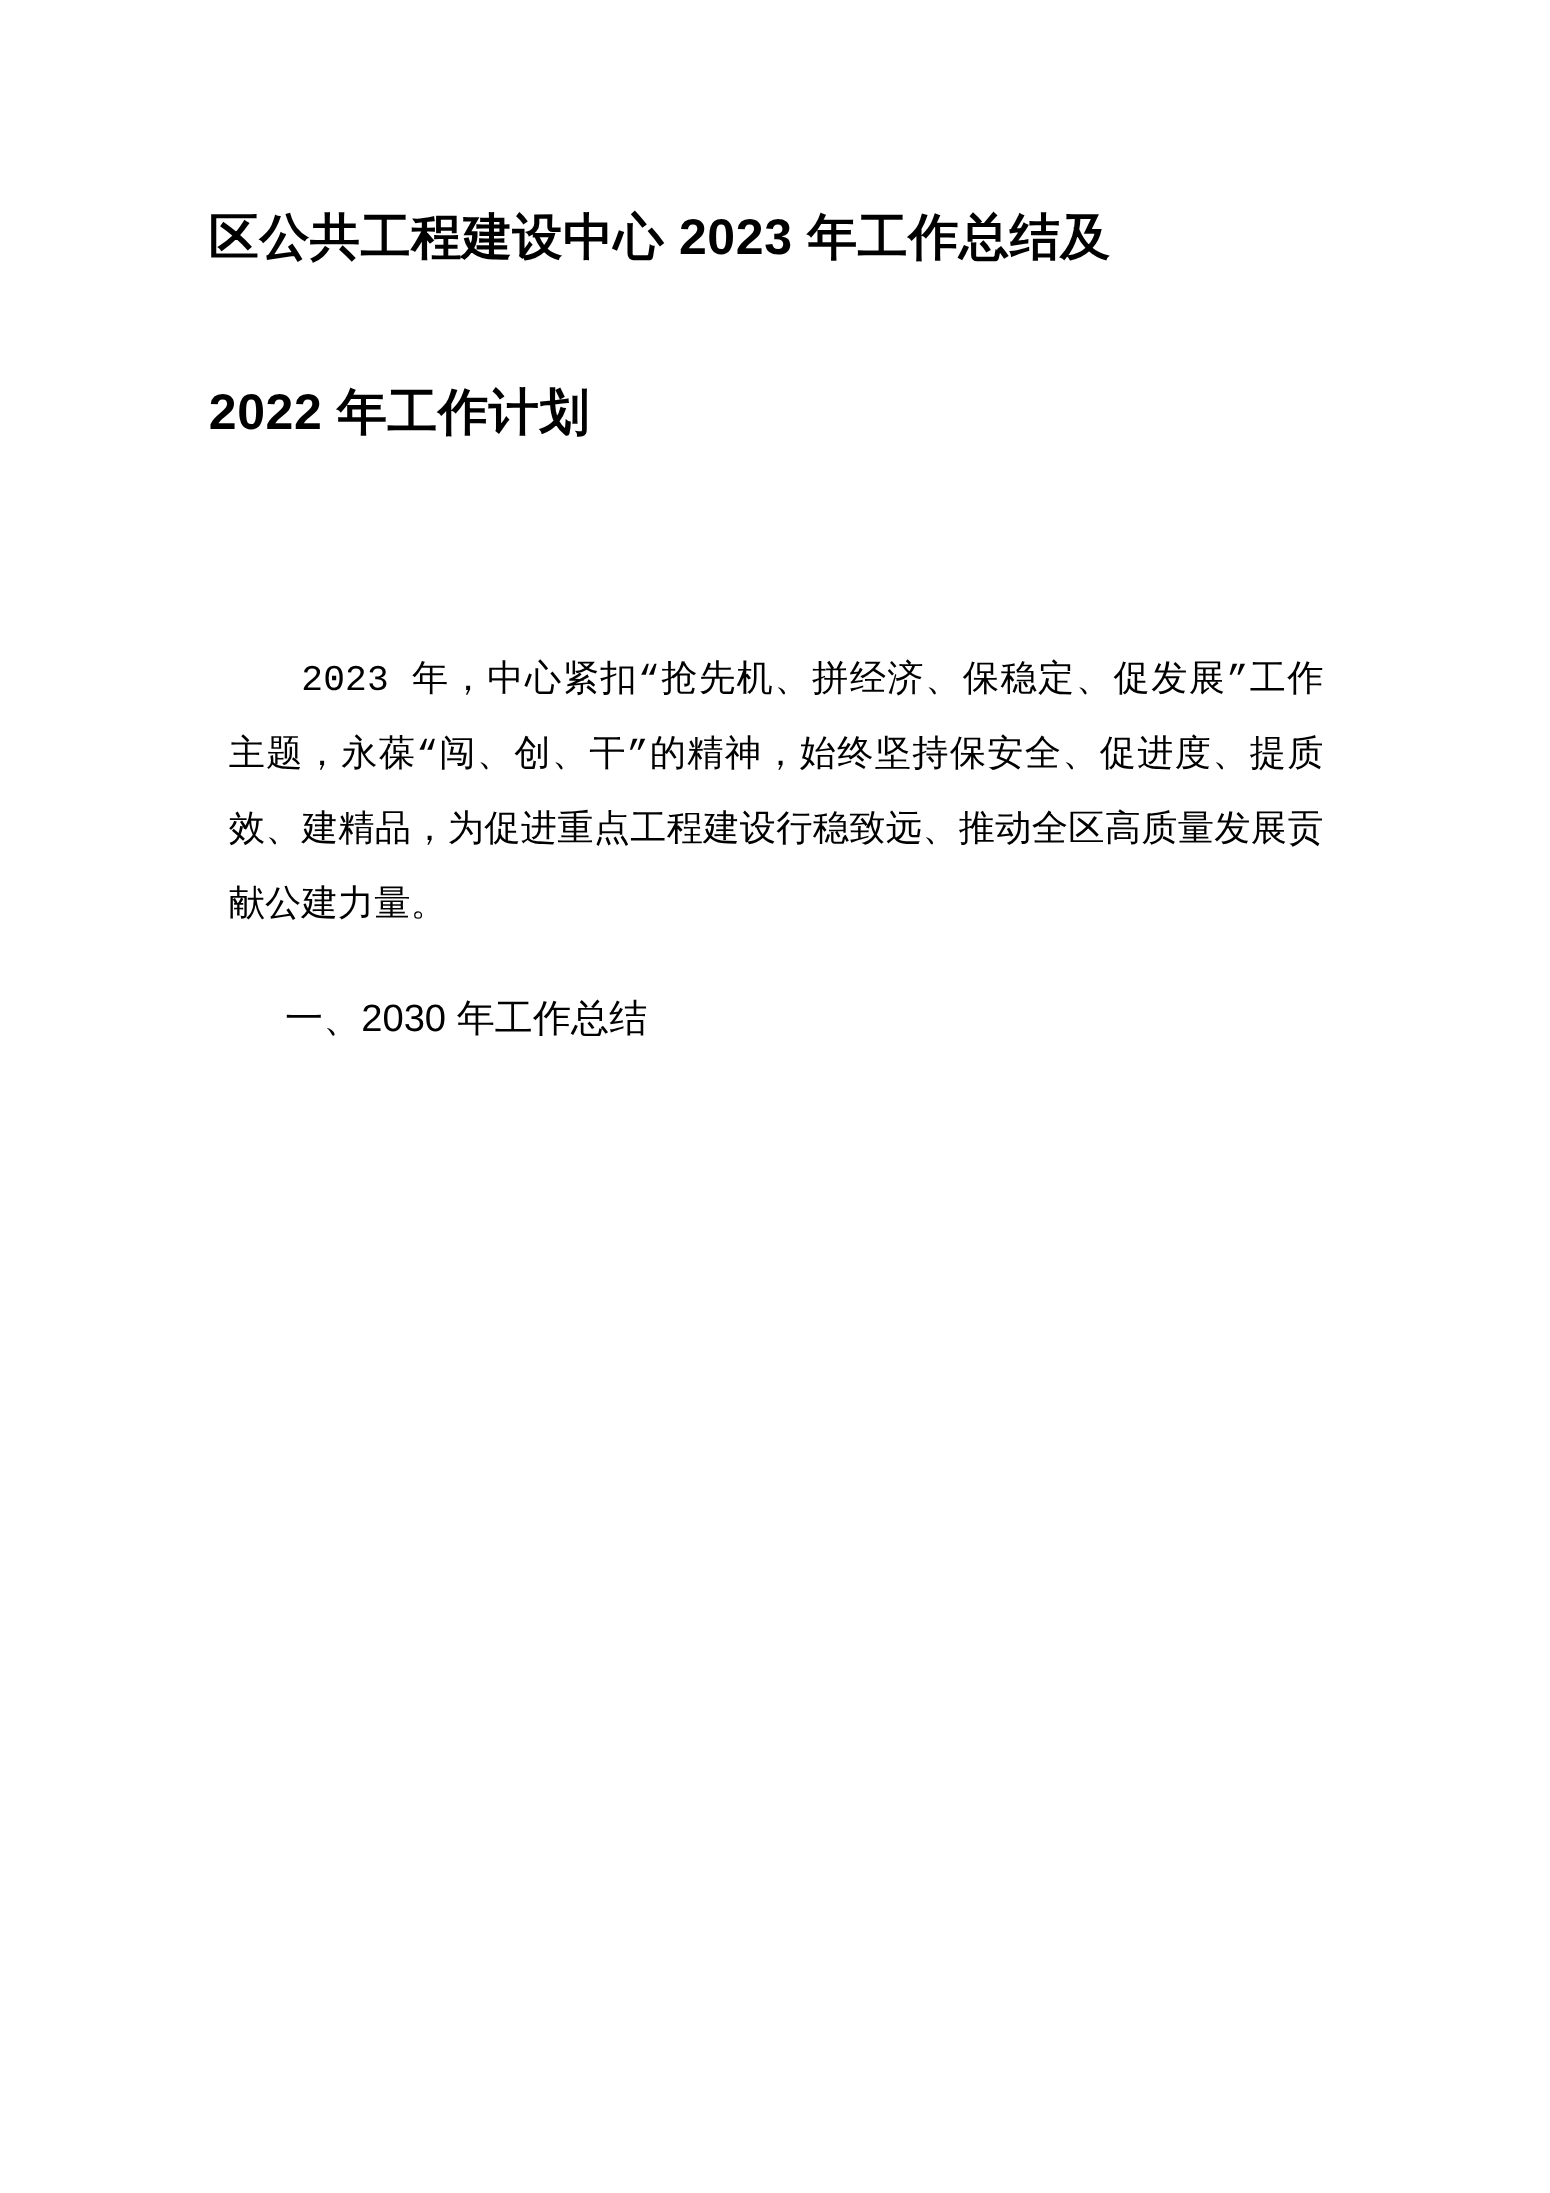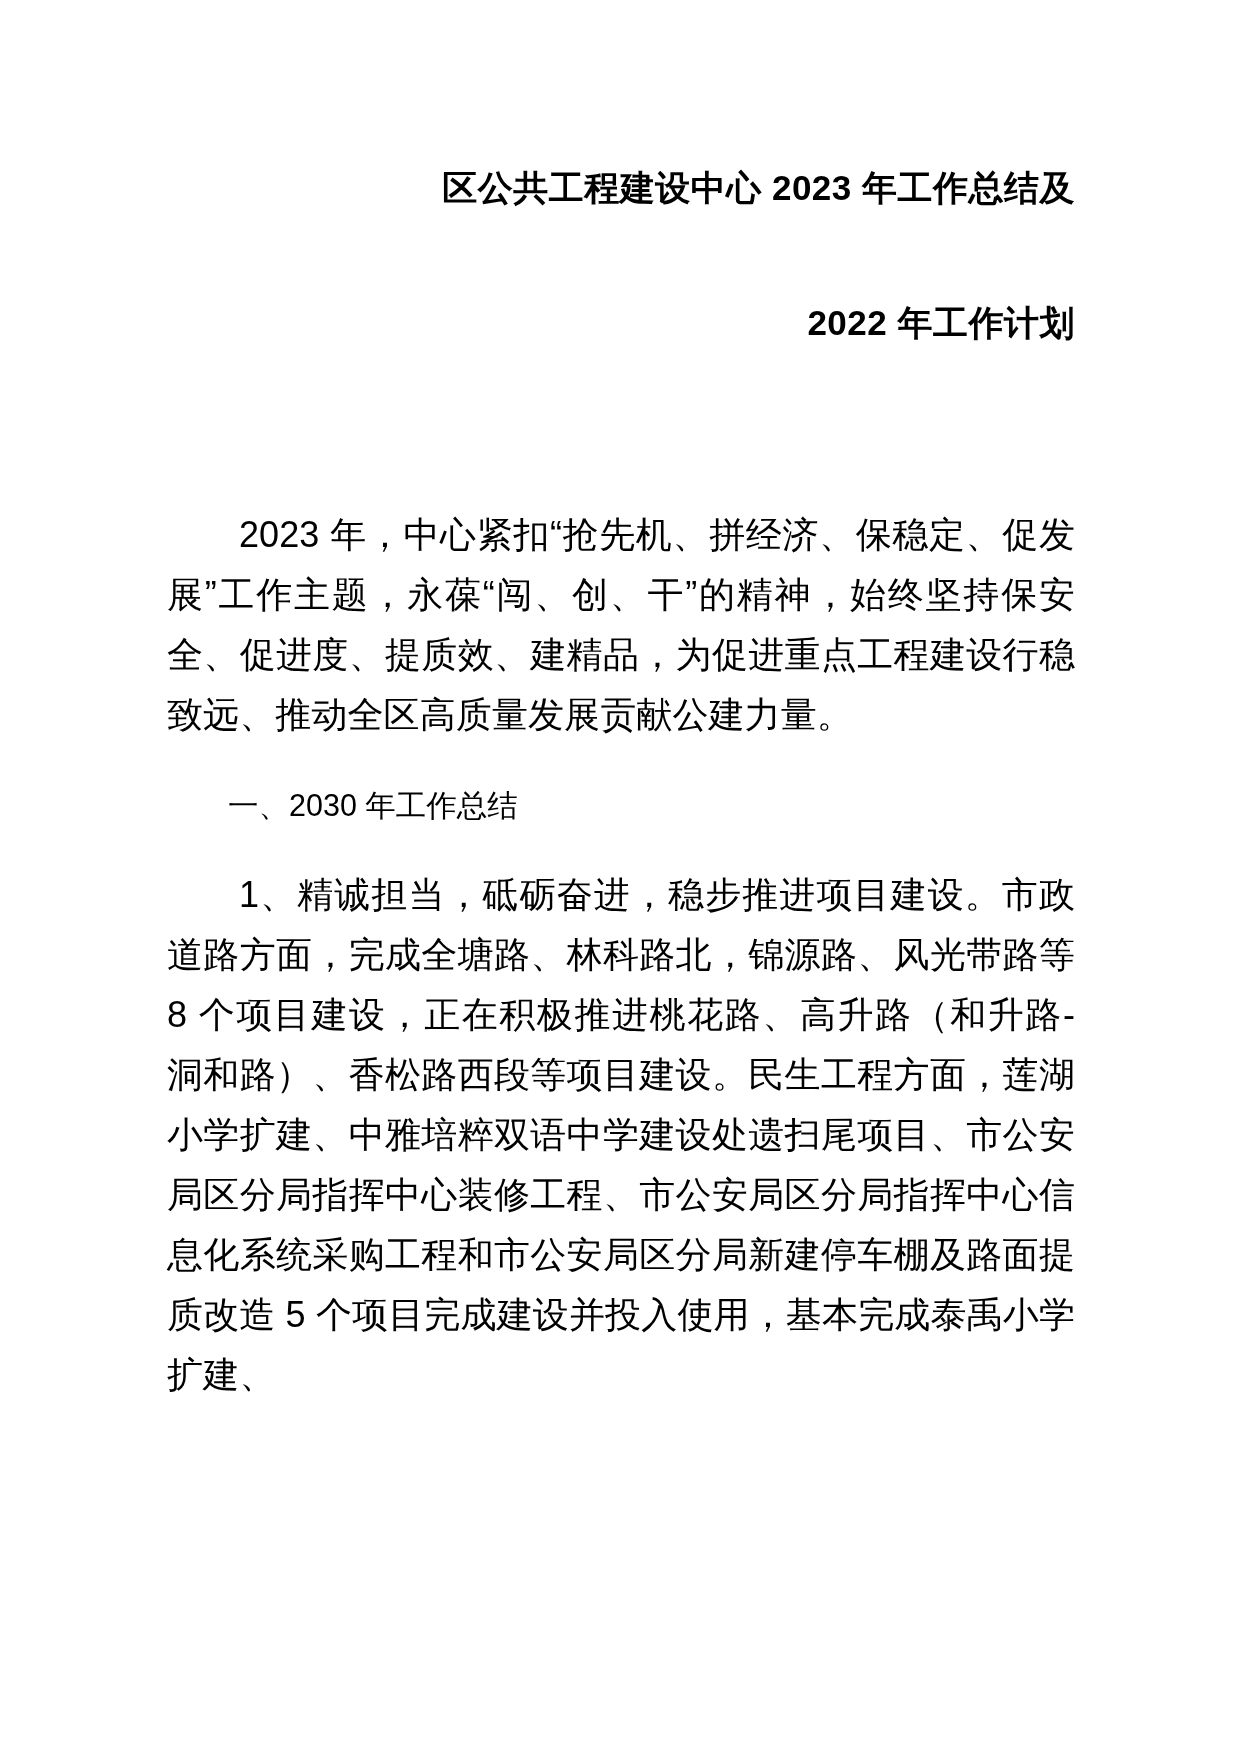--- a/index.html
+++ b/index.html
@@ -21,41 +21,42 @@
     box-sizing: border-box;
   }
   .content {
     position: absolute;
     left: 167px;
     top: 0;
     width: 908px;
   }
   .doc-title {
     font-weight: 700;
-    font-size: 35px;
+    font-size: 40px;
     line-height: 1.0;
-    text-align: right;
+    text-align: left;
     letter-spacing: 0.5px;
     margin: 0;
   }
   .title-line-1 {
     padding-top: 170px;
   }
   .title-line-2 {
     padding-top: 100px;
   }
   .body-para {
-    font-size: 36px;
+    font-size: 29px;
     line-height: 60px;
     text-align: justify;
     text-justify: inter-ideograph;
     text-indent: 2em;
-    margin: 0;
+    margin: 16px;
     letter-spacing: 0.1px;
     word-break: break-all;
+    font-family: Liberation Mono, monospace;
   }
   .para-intro {
     margin-top: 165px;
   }
   .section-heading {
     font-size: 30.5px;
     line-height: 60px;
     text-indent: 2em;
     margin: 0;
     margin-top: 30px;
@@ -71,16 +72,15 @@
   <div class="content">
 
     <h1 class="doc-title title-line-1">区公共工程建设中心 2023 年工作总结及</h1>
 
     <h1 class="doc-title title-line-2">2022 年工作计划</h1>
 
     <p class="body-para para-intro">2023 年，中心紧扣“抢先机、拼经济、保稳定、促发展”工作主题，永葆“闯、创、干”的精神，始终坚持保安全、促进度、提质效、建精品，为促进重点工程建设行稳致远、推动全区高质量发展贡献公建力量。</p>
 
     <p class="section-heading">一、2030 年工作总结</p>
 
-    <p class="body-para para-item">1、精诚担当，砥砺奋进，稳步推进项目建设。市政道路方面，完成全塘路、林科路北，锦源路、风光带路等 8 个项目建设，正在积极推进桃花路、高升路（和升路-洞和路）、香松路西段等项目建设。民生工程方面，莲湖小学扩建、中雅培粹双语中学建设处遗扫尾项目、市公安局区分局指挥中心装修工程、市公安局区分局指挥中心信息化系统采购工程和市公安局区分局新建停车棚及路面提质改造 5 个项目完成建设并投入使用，基本完成泰禹小学扩建、</p>
 
   </div>
 </div>
 
 </body></html>

